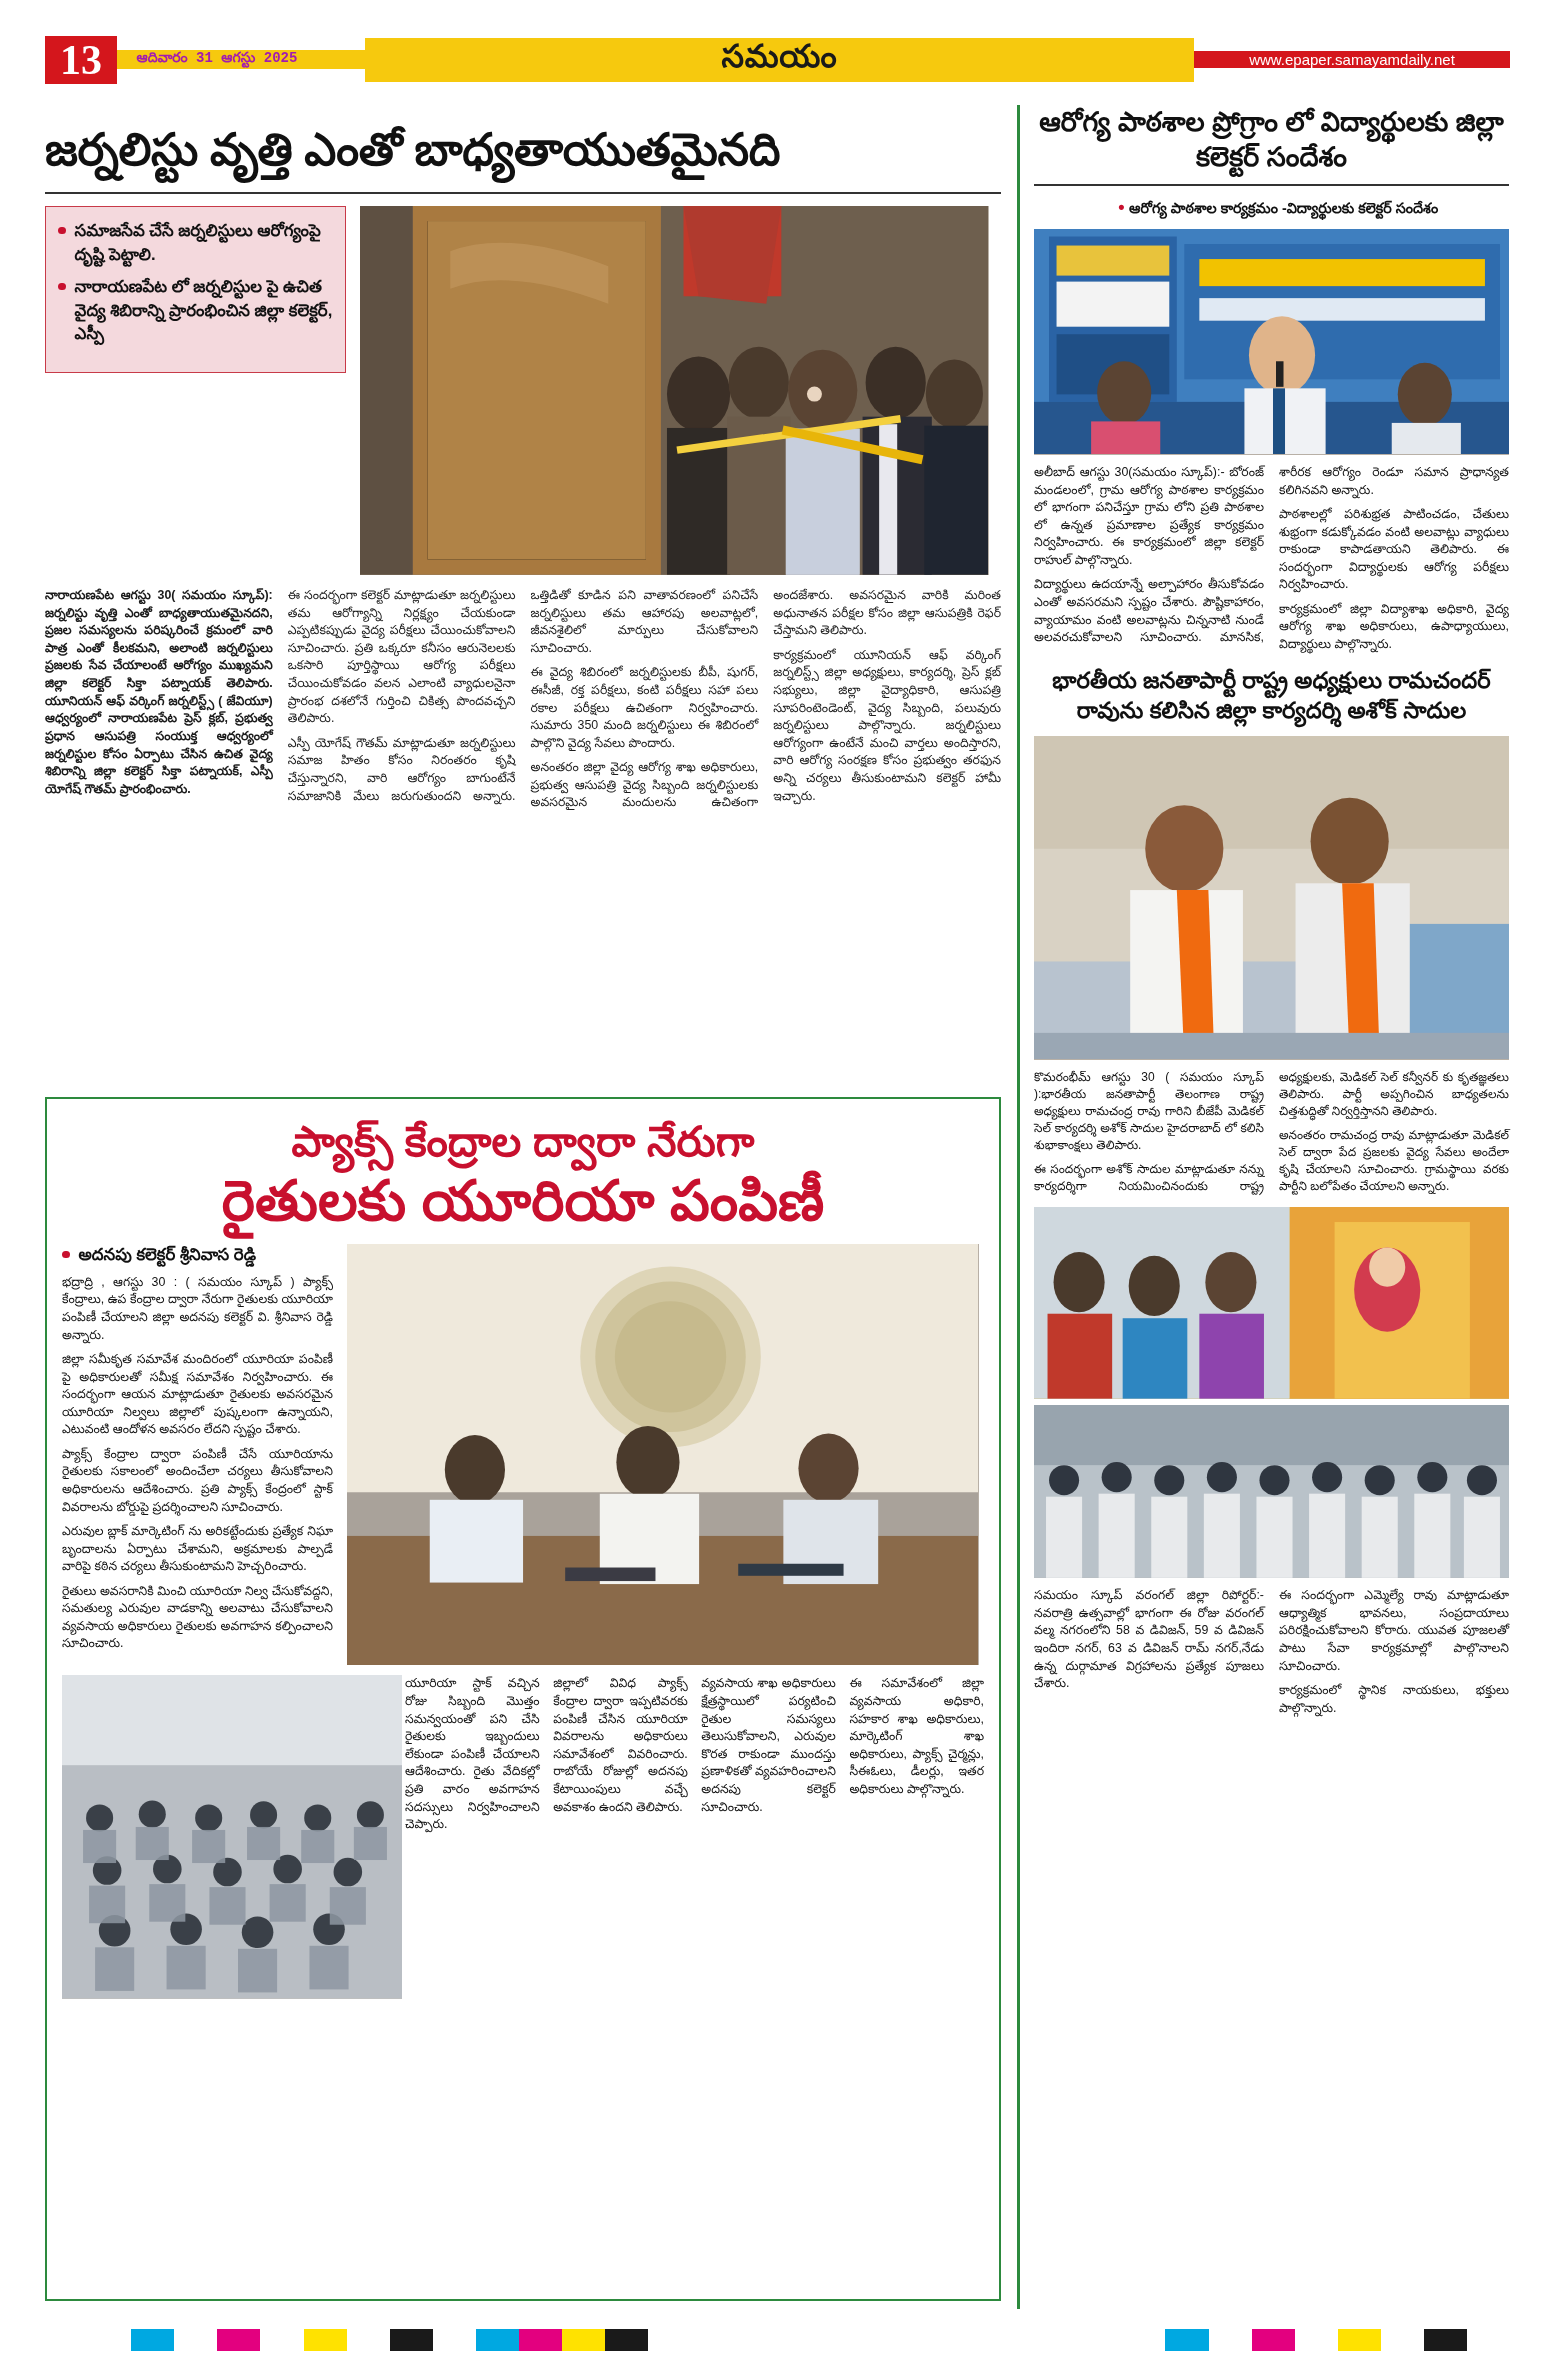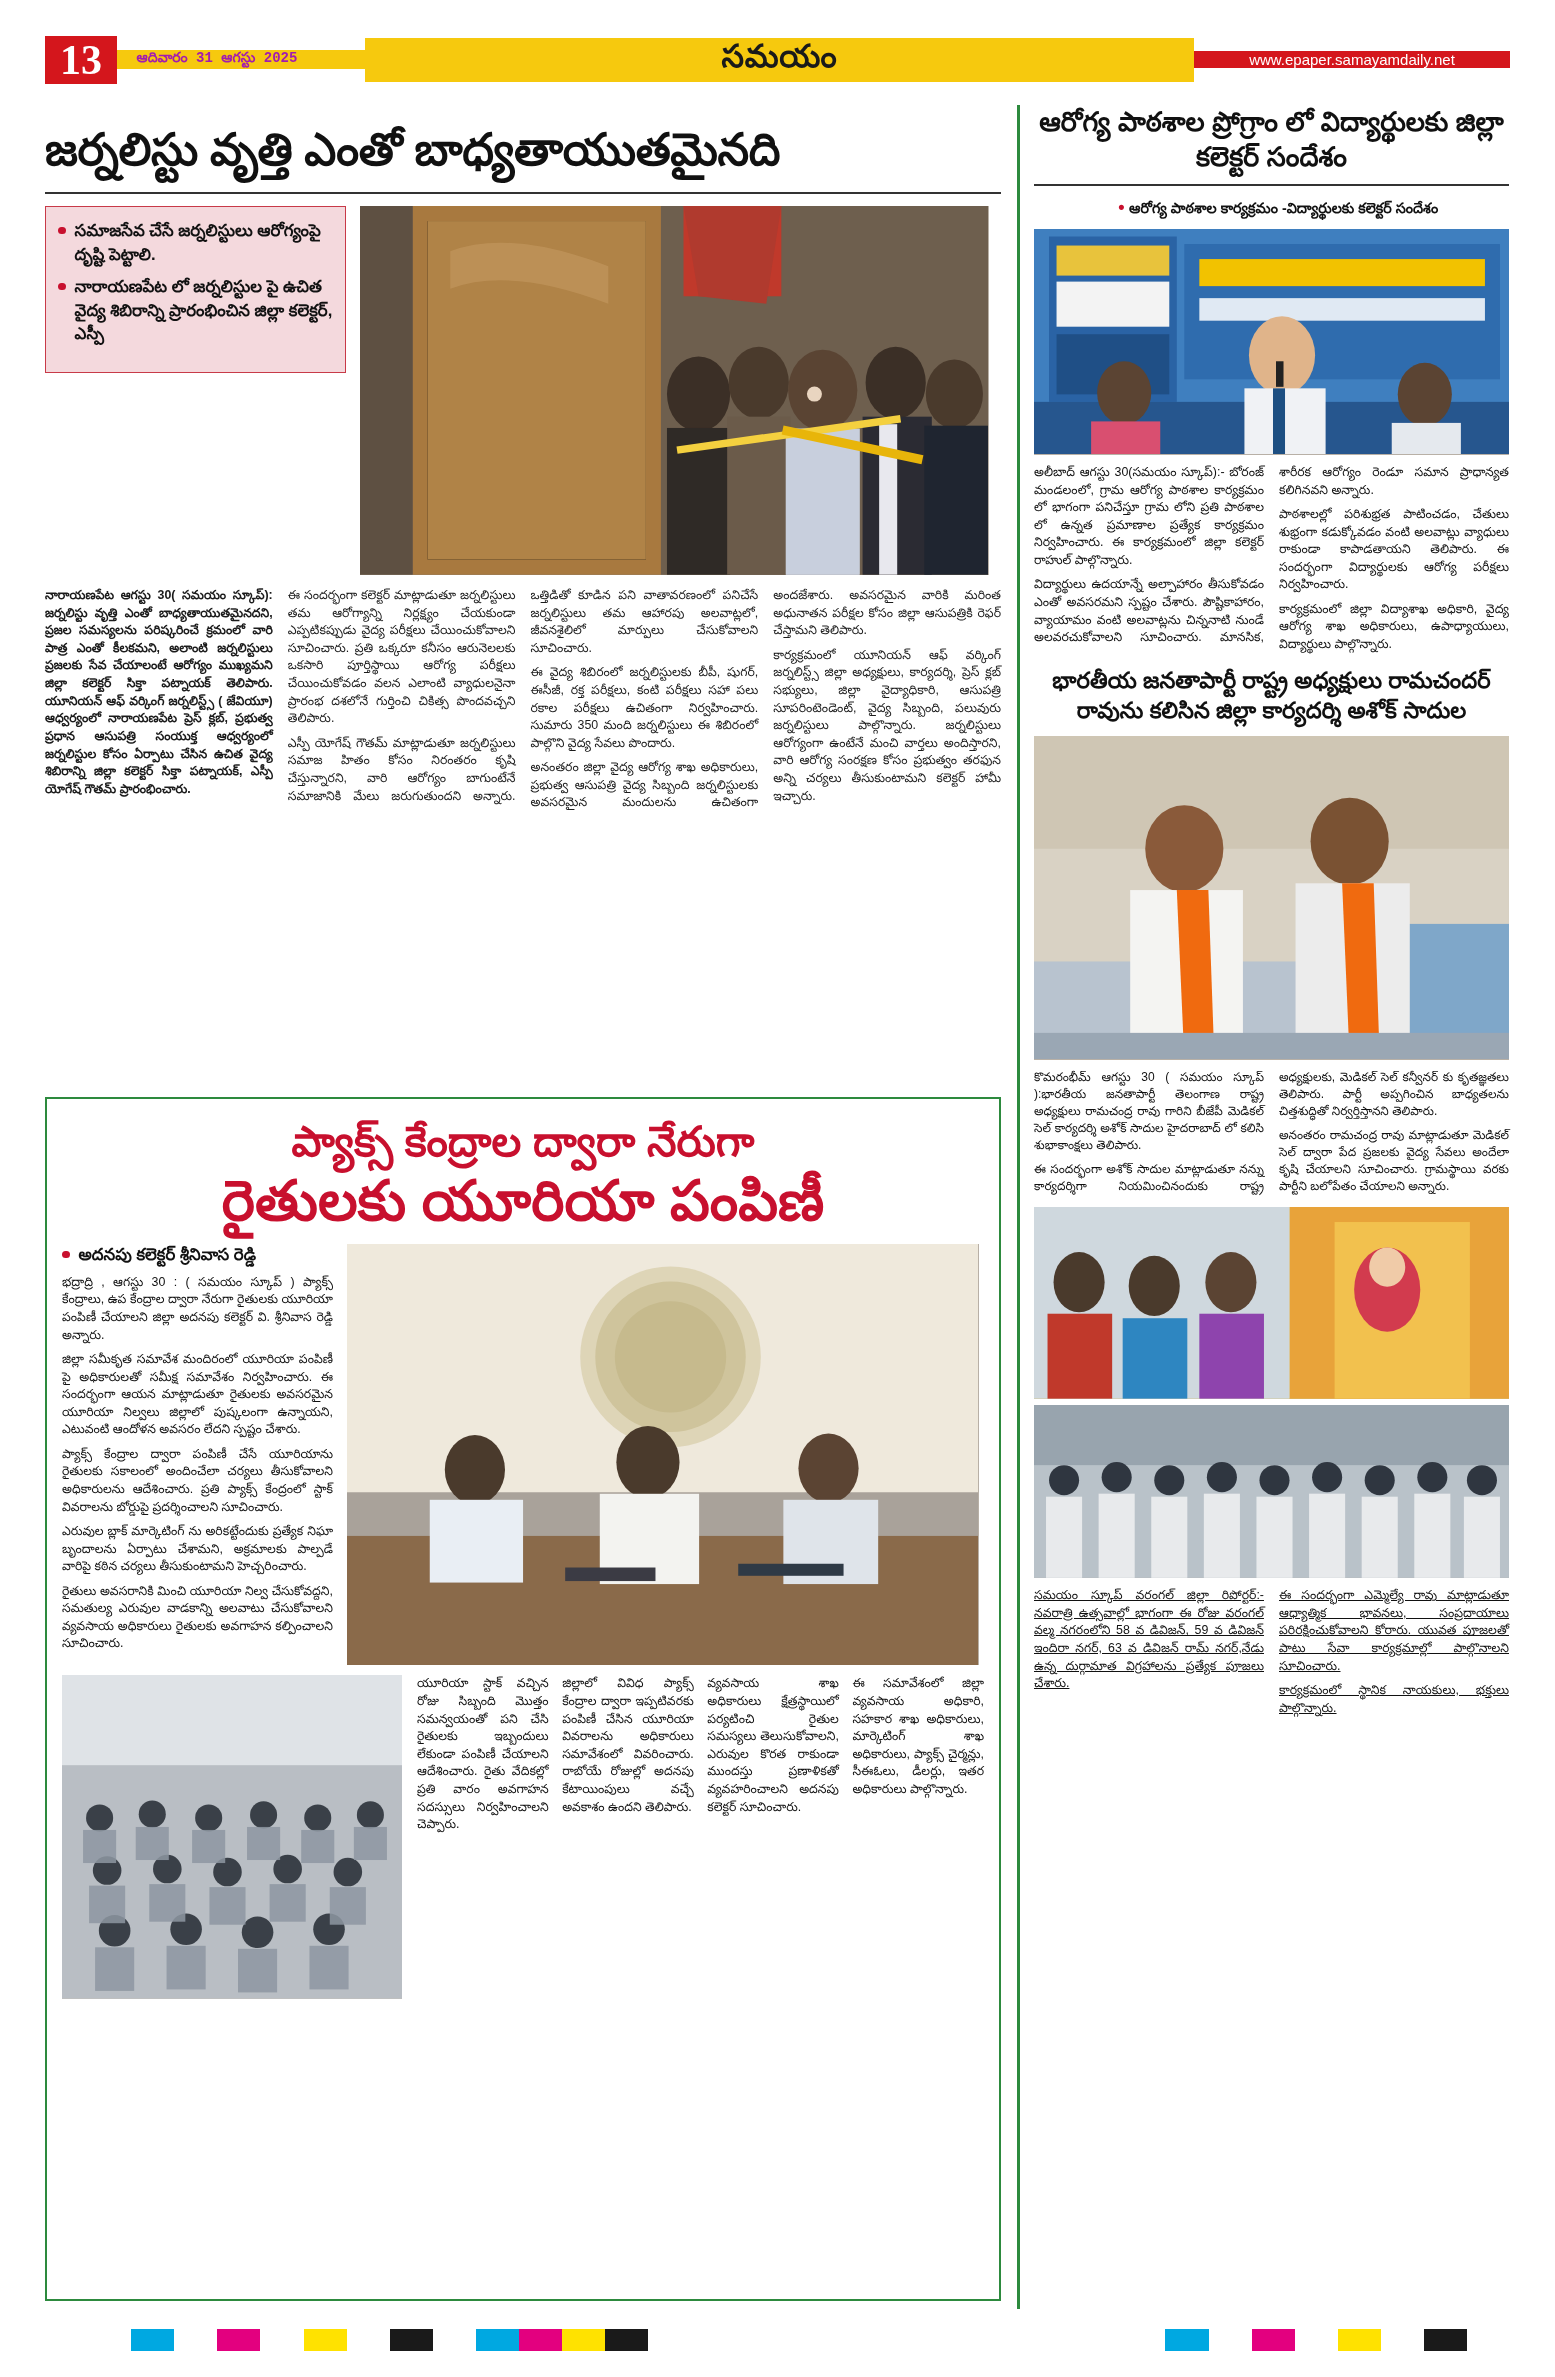--- a/index.html
+++ b/index.html
@@ -198,21 +198,21 @@
     width:7.5px; height:7.5px; border-radius:50%; background:#c8102e;
   }
   .s2-body {
     font-size: 12.4px;
     line-height: 1.42;
     text-align: justify;
   }
   .s2-body p { margin:0 0 6.8px 0; }
   .s2-photo { width: 632px; height: 421px; }
 
-  .s2-bottom { display:flex; gap:15px; margin-top: 10.5px; }
+  .s2-bottom { display:flex; gap:3px; margin-top: 10.5px; }
   .s2-photo2 { width: 340px; height: 324px; }
   .s2-cols {
     flex:1;
     column-count: 4;
     column-gap: 13.5px;
     font-size: 12.4px;
     line-height: 1.42;
     text-align: justify;
   }
   .s2-cols p { margin:0 0 6.8px 0; }
@@ -260,21 +260,20 @@
     margin-top: 9px;
   }
   .r-body2 p { margin:0 0 6.8px 0; }
 
   .r-photo3 { width: 475px; height: 192px; margin-top: 9px; }
   .r-photo4 { width: 475px; height: 173px; margin-top: 6px; }
   .r-body3 {
     column-count: 2; column-gap: 15px;
     font-size: 12.4px; line-height: 1.42; text-align: justify;
     margin-top: 9px;
-    text-decoration: underline;
   }
   .r-body3 p { margin:0 0 6.8px 0; }
 
   
   .colorbar {
     position:absolute;
     bottom: 25.6px; left: 45px;
     width: 1465px; height: 22.6px;
     display:flex;
   }

